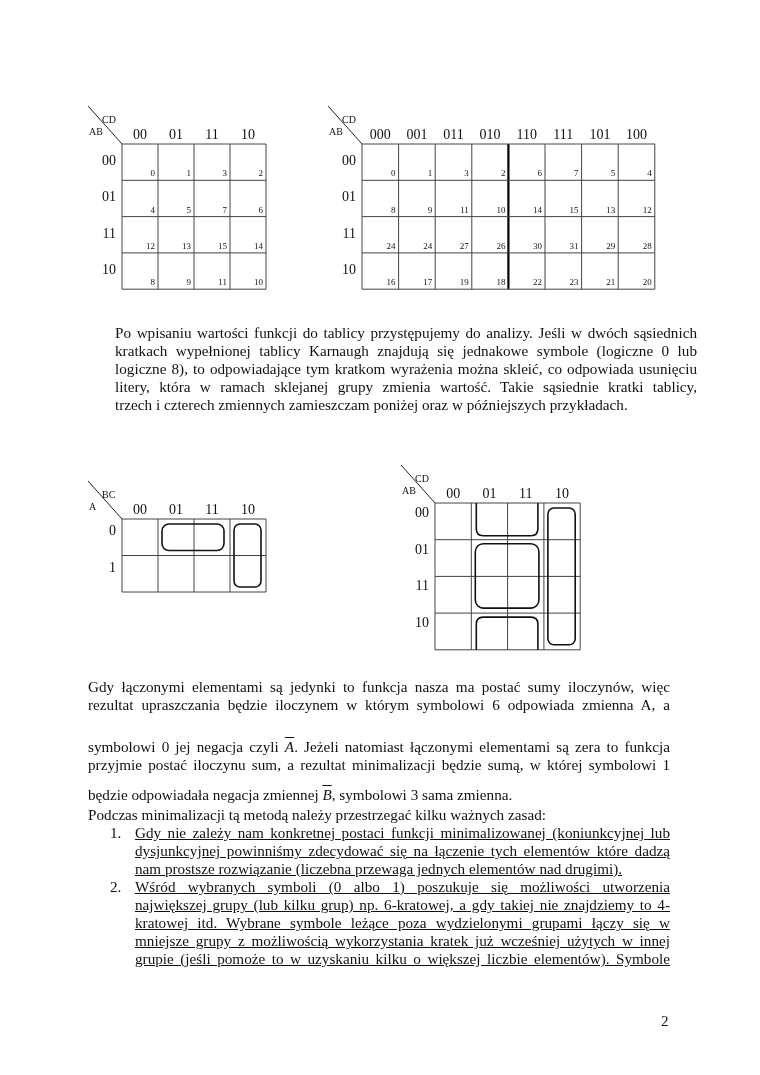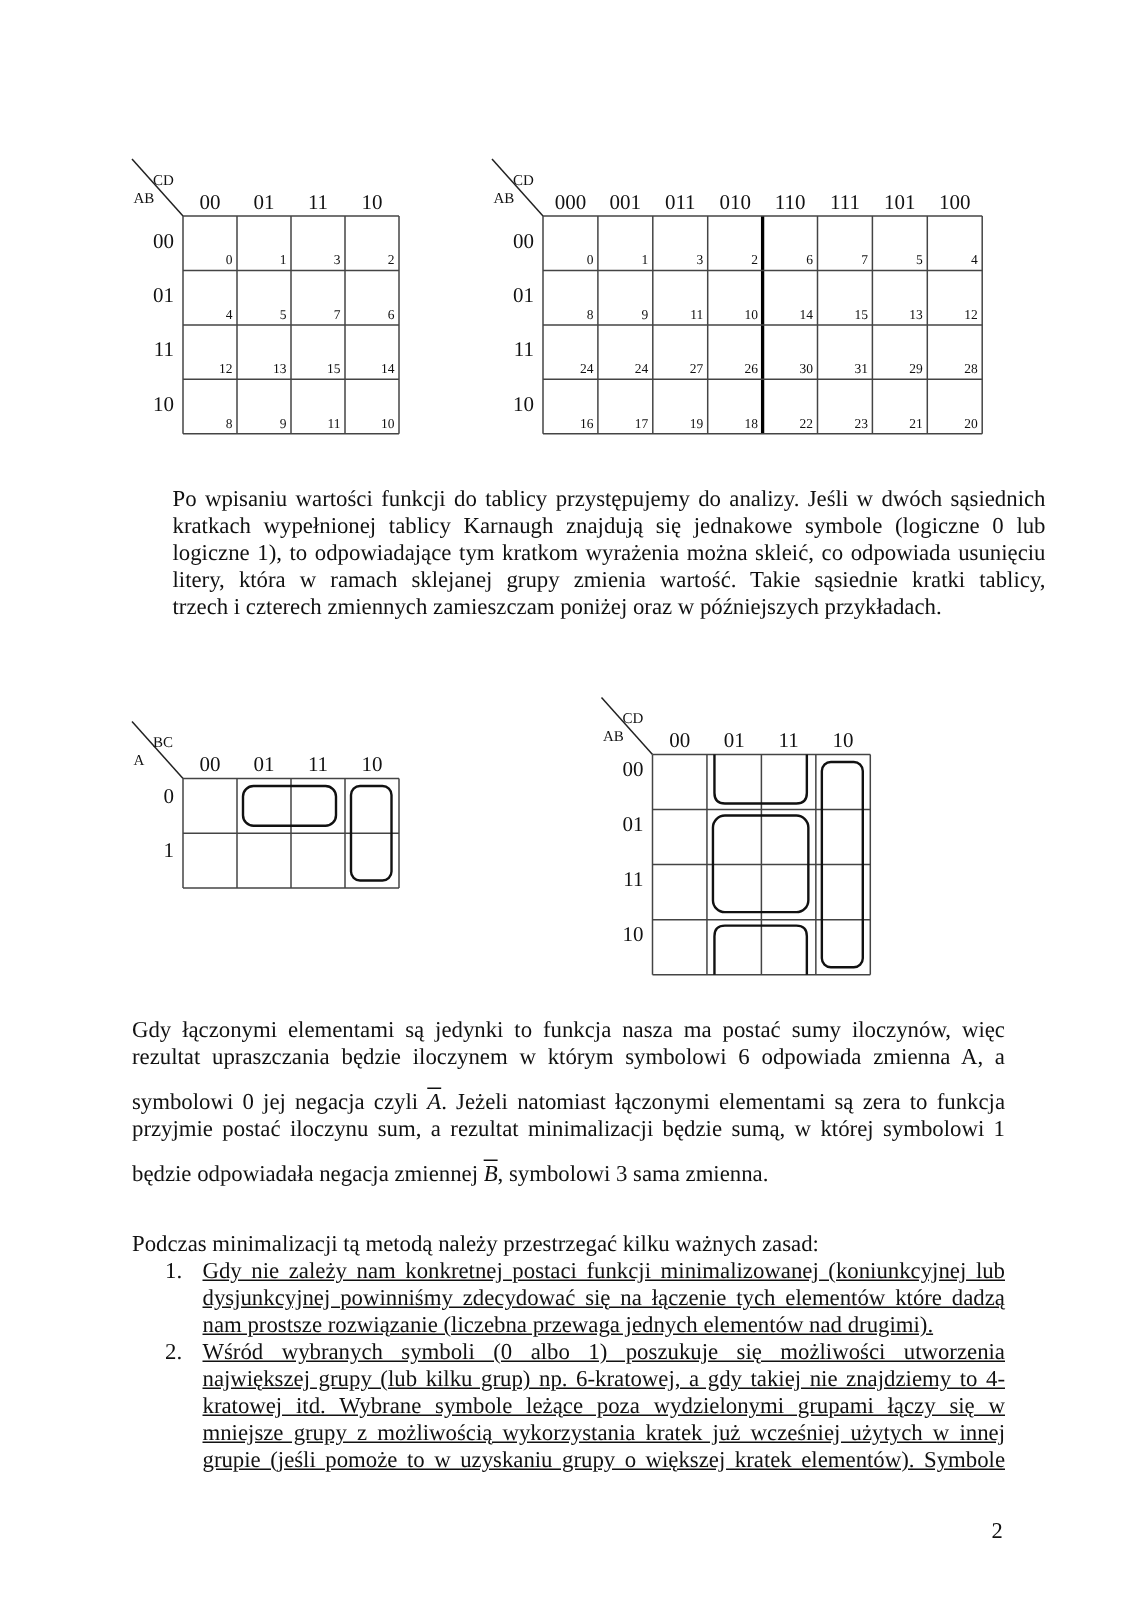--- a/index.html
+++ b/index.html
@@ -122,21 +122,21 @@
     <text x="505.4" y="285.2" font-size="9" text-anchor="end">18</text>
     <text x="542" y="285.2" font-size="9" text-anchor="end">22</text>
     <text x="578.6" y="285.2" font-size="9" text-anchor="end">23</text>
     <text x="615.2" y="285.2" font-size="9" text-anchor="end">21</text>
     <text x="651.8" y="285.2" font-size="9" text-anchor="end">20</text>
   </svg>
 
 <div class="para" style="top:324px;margin-left:27px;">
   <span class="line">Po wpisaniu wartości funkcji do tablicy przystępujemy do analizy. Jeśli w dwóch sąsiednich</span>
   <span class="line">kratkach wypełnionej tablicy Karnaugh znajdują się jednakowe symbole (logiczne 0 lub</span>
-  <span class="line">logiczne 1), to odpowiadające tym kratkom wyrażenia można skleić, co odpowiada usunięciu</span>
+  <span class="line">logiczne 8), to odpowiadające tym kratkom wyrażenia można skleić, co odpowiada usunięciu</span>
   <span class="line">litery, która w ramach sklejanej grupy zmienia wartość. Takie sąsiednie kratki tablicy,</span>
   <span class="line last">trzech i czterech zmiennych zamieszczam poniżej oraz w późniejszych przykładach.</span>
 </div>
 
 <svg class="kmap-svg" width="760" height="700" id="kmap3ex">
     <line x1="88" y1="481" x2="122" y2="519" stroke="#222" stroke-width="1"></line>
     <text x="102" y="498" font-size="10">BC</text>
     <text x="89" y="510" font-size="10">A</text>
     <text x="140" y="514" font-size="14" text-anchor="middle">00</text>
     <text x="176" y="514" font-size="14" text-anchor="middle">01</text>
@@ -179,36 +179,36 @@
     <line x1="435" y1="649.8" x2="580.2" y2="649.8" stroke="#444" stroke-width="1"></line>
     <rect x="475.3" y="543.7" width="63.599999999999994" height="64.4" rx="8" ry="8" fill="none" stroke="#111" stroke-width="1.6"></rect>
     <rect x="547.9" y="508" width="27.299999999999997" height="136.8" rx="6" ry="6" fill="none" stroke="#111" stroke-width="1.6"></rect>
     <path d="M476.3,503 L476.3,528.7 Q476.3,535.7 483.3,535.7 L530.9,535.7 Q537.9,535.7 537.9,528.7 L537.9,503" fill="none" stroke="#111" stroke-width="1.6"></path>
     <path d="M476.3,649.8 L476.3,624.1 Q476.3,617.1 483.3,617.1 L530.9,617.1 Q537.9,617.1 537.9,624.1 L537.9,649.8" fill="none" stroke="#111" stroke-width="1.6"></path>
   </svg>
 
 <div class="para" style="top:678px;">
   <span class="line">Gdy łączonymi elementami są jedynki to funkcja nasza ma postać sumy iloczynów, więc</span>
   <span class="line">rezultat upraszczania będzie iloczynem w którym symbolowi 6 odpowiada zmienna A, a</span>
-  <span class="line" style="margin-top:12px;"><span>symbolowi 0 jej negacja czyli </span><span class="over">A</span><span>. Jeżeli natomiast łączonymi elementami są zera to funkcja</span></span>
+  <span class="line" style="margin-top:24px;"><span>symbolowi 0 jej negacja czyli </span><span class="over">A</span><span>. Jeżeli natomiast łączonymi elementami są zera to funkcja</span></span>
   <span class="line">przyjmie postać iloczynu sum, a rezultat minimalizacji będzie sumą, w której symbolowi 1</span>
   <span class="line last" style="margin-top:12px;"><span>będzie odpowiadała negacja zmiennej </span><span class="over">B</span><span>, symbolowi 3 sama zmienna.</span></span>
 </div>
 
-<div class="list" style="top:806px;margin-top:15px;">
+<div class="list" style="top:806px;">
   <div>Podczas minimalizacji tą metodą należy przestrzegać kilku ważnych zasad:</div>
   <div class="li">
     <span class="num">1.</span>
     <span class="line">Gdy nie zależy nam konkretnej postaci funkcji minimalizowanej (koniunkcyjnej lub</span>
     <span class="line">dysjunkcyjnej powinniśmy zdecydować się na łączenie tych elementów które dadzą</span>
     <span class="line last">nam prostsze rozwiązanie (liczebna przewaga jednych elementów nad drugimi).</span>
   </div>
   <div class="li">
     <span class="num">2.</span>
     <span class="line">Wśród wybranych symboli (0 albo 1) poszukuje się możliwości utworzenia</span>
     <span class="line">największej grupy (lub kilku grup) np. 6-kratowej, a gdy takiej nie znajdziemy to 4-</span>
     <span class="line">kratowej itd. Wybrane symbole leżące poza wydzielonymi grupami łączy się w</span>
     <span class="line">mniejsze grupy z możliwością wykorzystania kratek już wcześniej użytych w innej</span>
-    <span class="line">grupie (jeśli pomoże to w uzyskaniu grupy o większej kratek elementów). Symbole</span>
+    <span class="line">grupie (jeśli pomoże to w uzyskaniu kilku o większej liczbie elementów). Symbole</span>
   </div>
 </div>
 
 <div class="page-num">2</div>
 
 </body></html>

